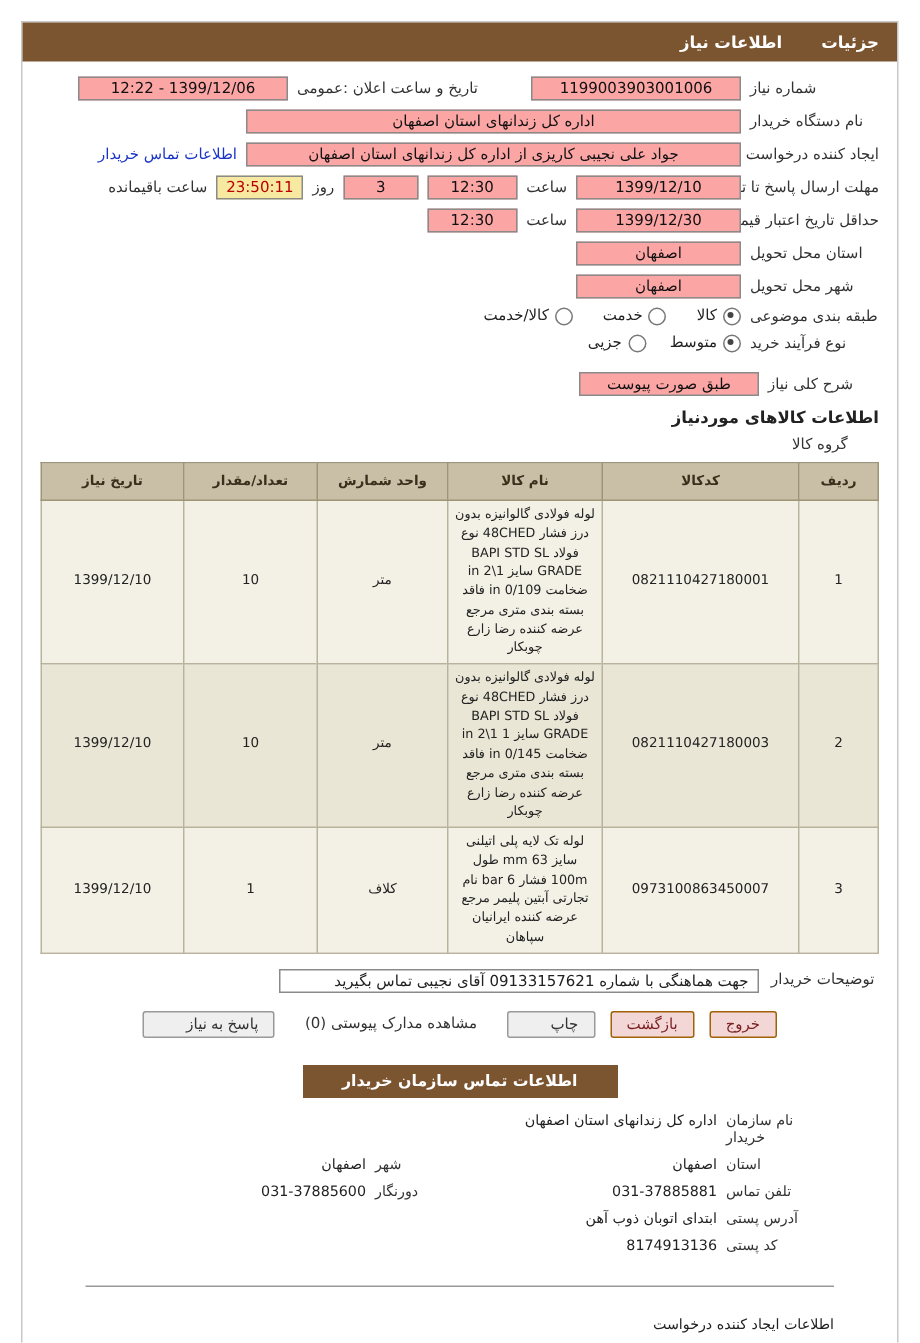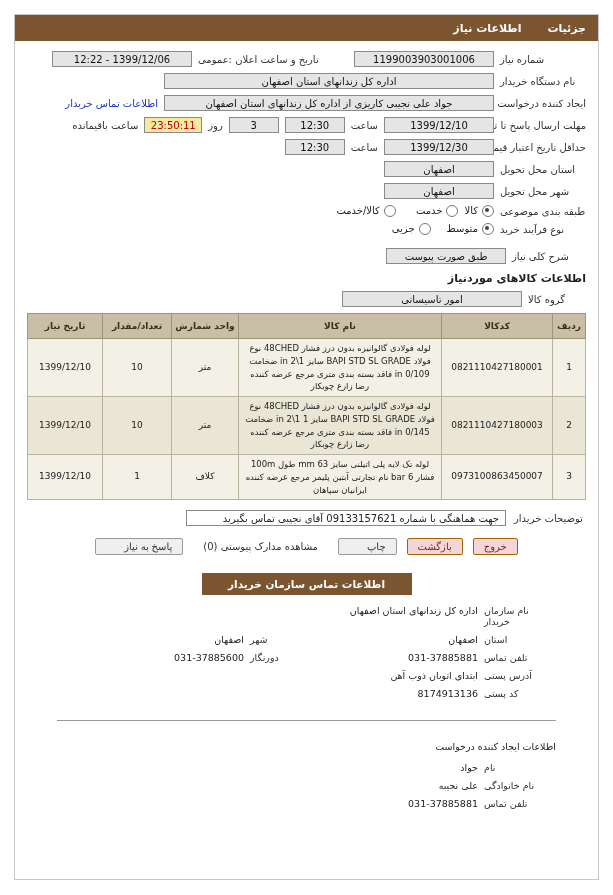--- a/index.html
+++ b/index.html
@@ -49,21 +49,21 @@
   }
   .lbl{
     text-align:left;
     font-size:10px;
     color:#333;
     white-space:nowrap;
   }
   .w-lbl{width:86px;}
   .fld{
     border:1px solid #8a8a8a;
-    background:#e5e5e5;
+    background:#fca5a5;
     height:16px;
     line-height:16px;
     font-size:10px;
     padding:0 5px;
     box-sizing:border-box;
     text-align:center;
     color:#111;
     white-space:nowrap;
     overflow:hidden;
   }
@@ -101,21 +101,21 @@
     border-collapse:collapse;
     font-size:9px;
     margin-top:4px;
   }
   table.goods th{
     background:#c8bfa6;
     border:1px solid #9e9478;
     color:#3a2f1c;
     font-weight:bold;
     height:20px;
-    padding:2px 3px;
+    padding:2px 13px;
     text-align:center;
   }
   table.goods td{
     border:1px solid #b9b39e;
     padding:3px 4px;
     text-align:center;
     vertical-align:middle;
     color:#222;
     line-height:1.5;
   }
@@ -220,21 +220,21 @@
         <div class="lbl w-lbl">شهر محل تحویل</div>
         <div class="fld" style="width:110px">اصفهان</div>
       </div>
 
       <div class="row">
         <div class="lbl w-lbl">طبقه بندی موضوعی</div>
         <div class="opt">
           <span class="rad on"></span>
           <span>کالا</span>
         </div>
-        <div class="opt" style="">
+        <div class="opt" style="margin-right:14px">
           <span class="rad"></span>
           <span>خدمت</span>
         </div>
         <div class="opt" style="margin-right:14px">
           <span class="rad"></span>
           <span>کالا/خدمت</span>
         </div>
       </div>
 
       <div class="row" style="align-items:flex-start">
@@ -255,21 +255,20 @@
 
       <div class="row" style="margin-top:12px">
         <div class="lbl" style="width:74px">شرح کلی نیاز</div>
         <div class="fld" style="width:120px">طبق صورت پیوست</div>
       </div>
 
       <div class="sec-title">اطلاعات کالاهای موردنیاز</div>
 
       <div class="row">
         <div class="lbl" style="width:58px">گروه کالا</div>
-        <div class="fld" style="width:180px">امور تاسیساتی</div>
       </div>
 
       <table class="goods">
         <thead>
           <tr>
             <th style="width:26px">ردیف</th>
             <th style="width:104px">کدکالا</th>
             <th>نام کالا</th>
             <th style="width:60px">واحد شمارش</th>
             <th style="width:62px">تعداد/مقدار</th>

